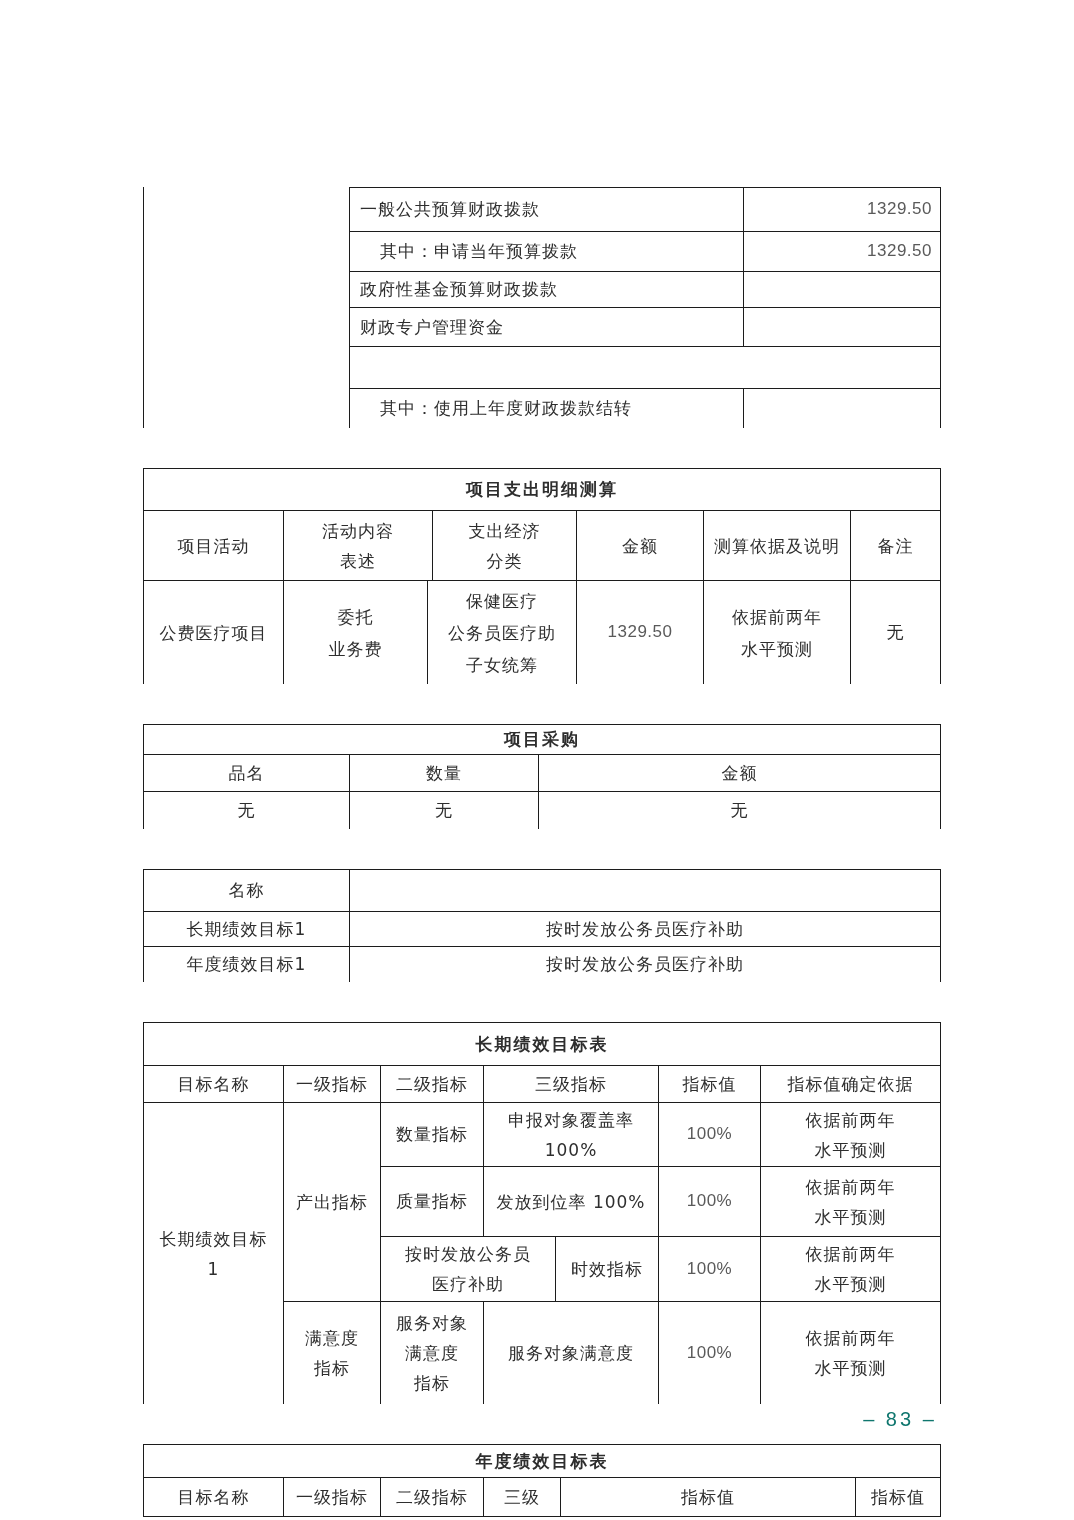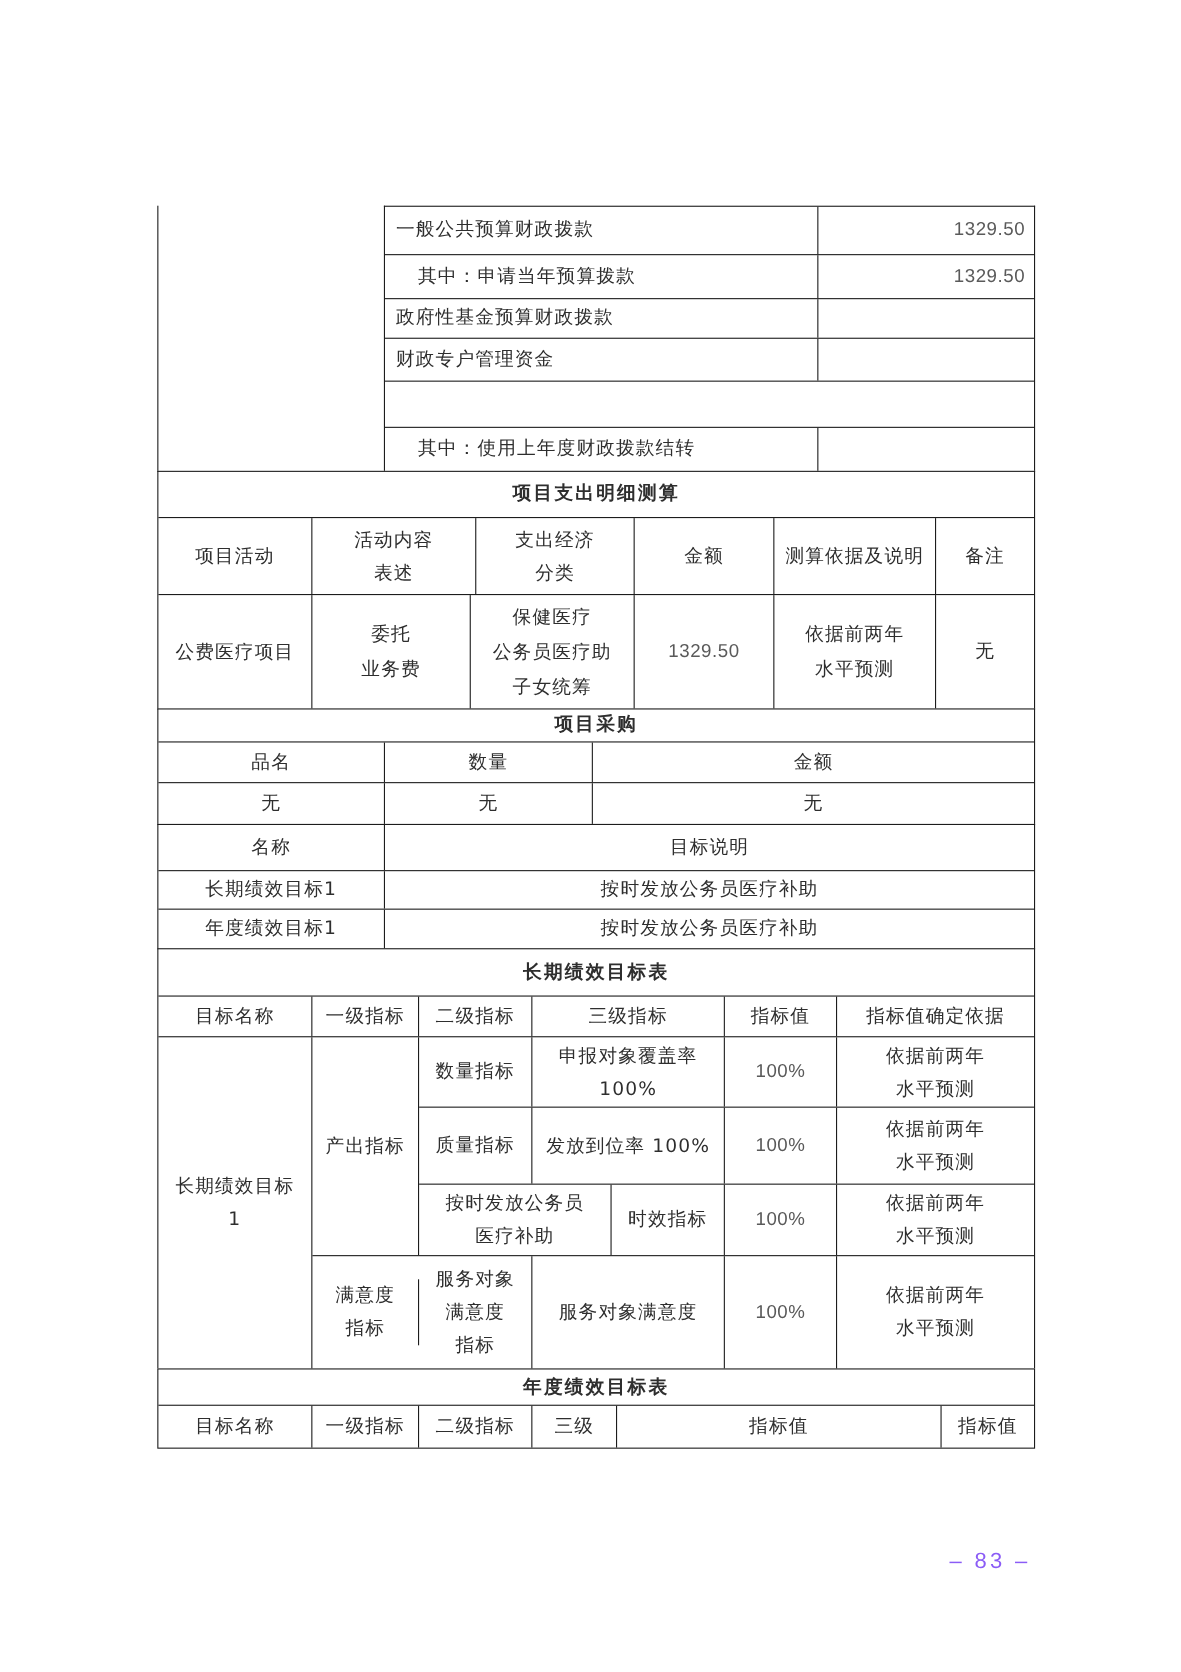--- a/index.html
+++ b/index.html
@@ -1,21 +1,21 @@
 <!DOCTYPE html>
 <html><head>
 <meta charset="utf-8">
 <style>
   html,body{margin:0;padding:0;background:#ffffff;}
   .page{position:relative;width:1074px;height:1520px;background:#ffffff;overflow:hidden;
         font-family:"DejaVu Sans",sans-serif;color:#2e2e2e;}
   .doc{position:absolute;left:143px;top:187px;width:798px;font-size:17px;letter-spacing:1px;line-height:1.45;}
   .doc *{box-sizing:border-box;}
   
-  .sec{border:1px solid #1c1c1c;border-bottom:none;}
+  .sec{border:1px solid #1c1c1c;border-bottom:none;margin-top:40px;}
   .sec-last{border-bottom:1px solid #1c1c1c;}
   .row{display:flex;border-bottom:1px solid #1c1c1c;}
   .row.last{border-bottom:none;}
   .cell{display:flex;align-items:center;justify-content:center;text-align:center;
         white-space:pre-line;border-right:1px solid #1c1c1c;padding:2px 4px;}
   .cell.end{border-right:none;}
   .title{display:flex;align-items:center;justify-content:center;font-weight:700;
          border-bottom:1px solid #1c1c1c;letter-spacing:2px;}
   .ml{line-height:30px;}
   .ml32{line-height:32px;}
@@ -28,26 +28,26 @@
   .frow.last{border-bottom:none;}
   .flabel{flex:1;display:flex;align-items:center;padding-left:10px;border-right:1px solid #1c1c1c;}
   .flabel.indent{padding-left:30px;}
   .fvalue{width:196px;display:flex;align-items:center;justify-content:flex-end;padding-right:8px;}
   
   .e-body{display:flex;}
   .e-goal{width:140px;display:flex;align-items:center;justify-content:center;text-align:center;
           white-space:pre-line;border-right:1px solid #1c1c1c;line-height:30px;}
   .e-right{flex:1;display:flex;flex-direction:column;}
   .e-group{display:flex;border-bottom:1px solid #1c1c1c;}
-  .e-group.last{border-bottom:none;align-items:center;}
+  .e-group.last{border-bottom:none;}
   .e-l1{width:97px;display:flex;align-items:center;justify-content:center;text-align:center;
         white-space:pre-line;border-right:1px solid #1c1c1c;line-height:30px;}
   .e-rows{flex:1;display:flex;flex-direction:column;}
   .pagenum{position:absolute;left:845px;top:1408px;width:110px;text-align:center;
-           font-size:20px;color:#8b5cf6;letter-spacing:3px;font-family:"Liberation Sans",sans-serif;}
+           font-size:20px;color:#0f766e;letter-spacing:3px;font-family:"Liberation Sans",sans-serif;}
 </style>
 </head>
 <body>
 
 <div class="page">
   <div class="doc">
 
     <div class="secA">
       <div class="a-left"></div>
       <div class="a-right">
@@ -113,21 +113,20 @@
       <div class="row last" style="height:37px">
         <div class="cell" style="width:206px">无</div>
         <div class="cell" style="width:189px">无</div>
         <div class="cell end" style="flex:1">无</div>
       </div>
     </div>
 
     <div class="sec">
       <div class="row" style="height:42px">
         <div class="cell" style="width:206px">名称</div>
-        <div class="cell end" style="flex:1">目标说明</div>
       </div>
       <div class="row" style="height:35px">
         <div class="cell" style="width:206px">长期绩效目标1</div>
         <div class="cell end" style="flex:1">按时发放公务员医疗补助</div>
       </div>
       <div class="row last" style="height:35px">
         <div class="cell" style="width:206px">年度绩效目标1</div>
         <div class="cell end" style="flex:1">按时发放公务员医疗补助</div>
       </div>
     </div>

